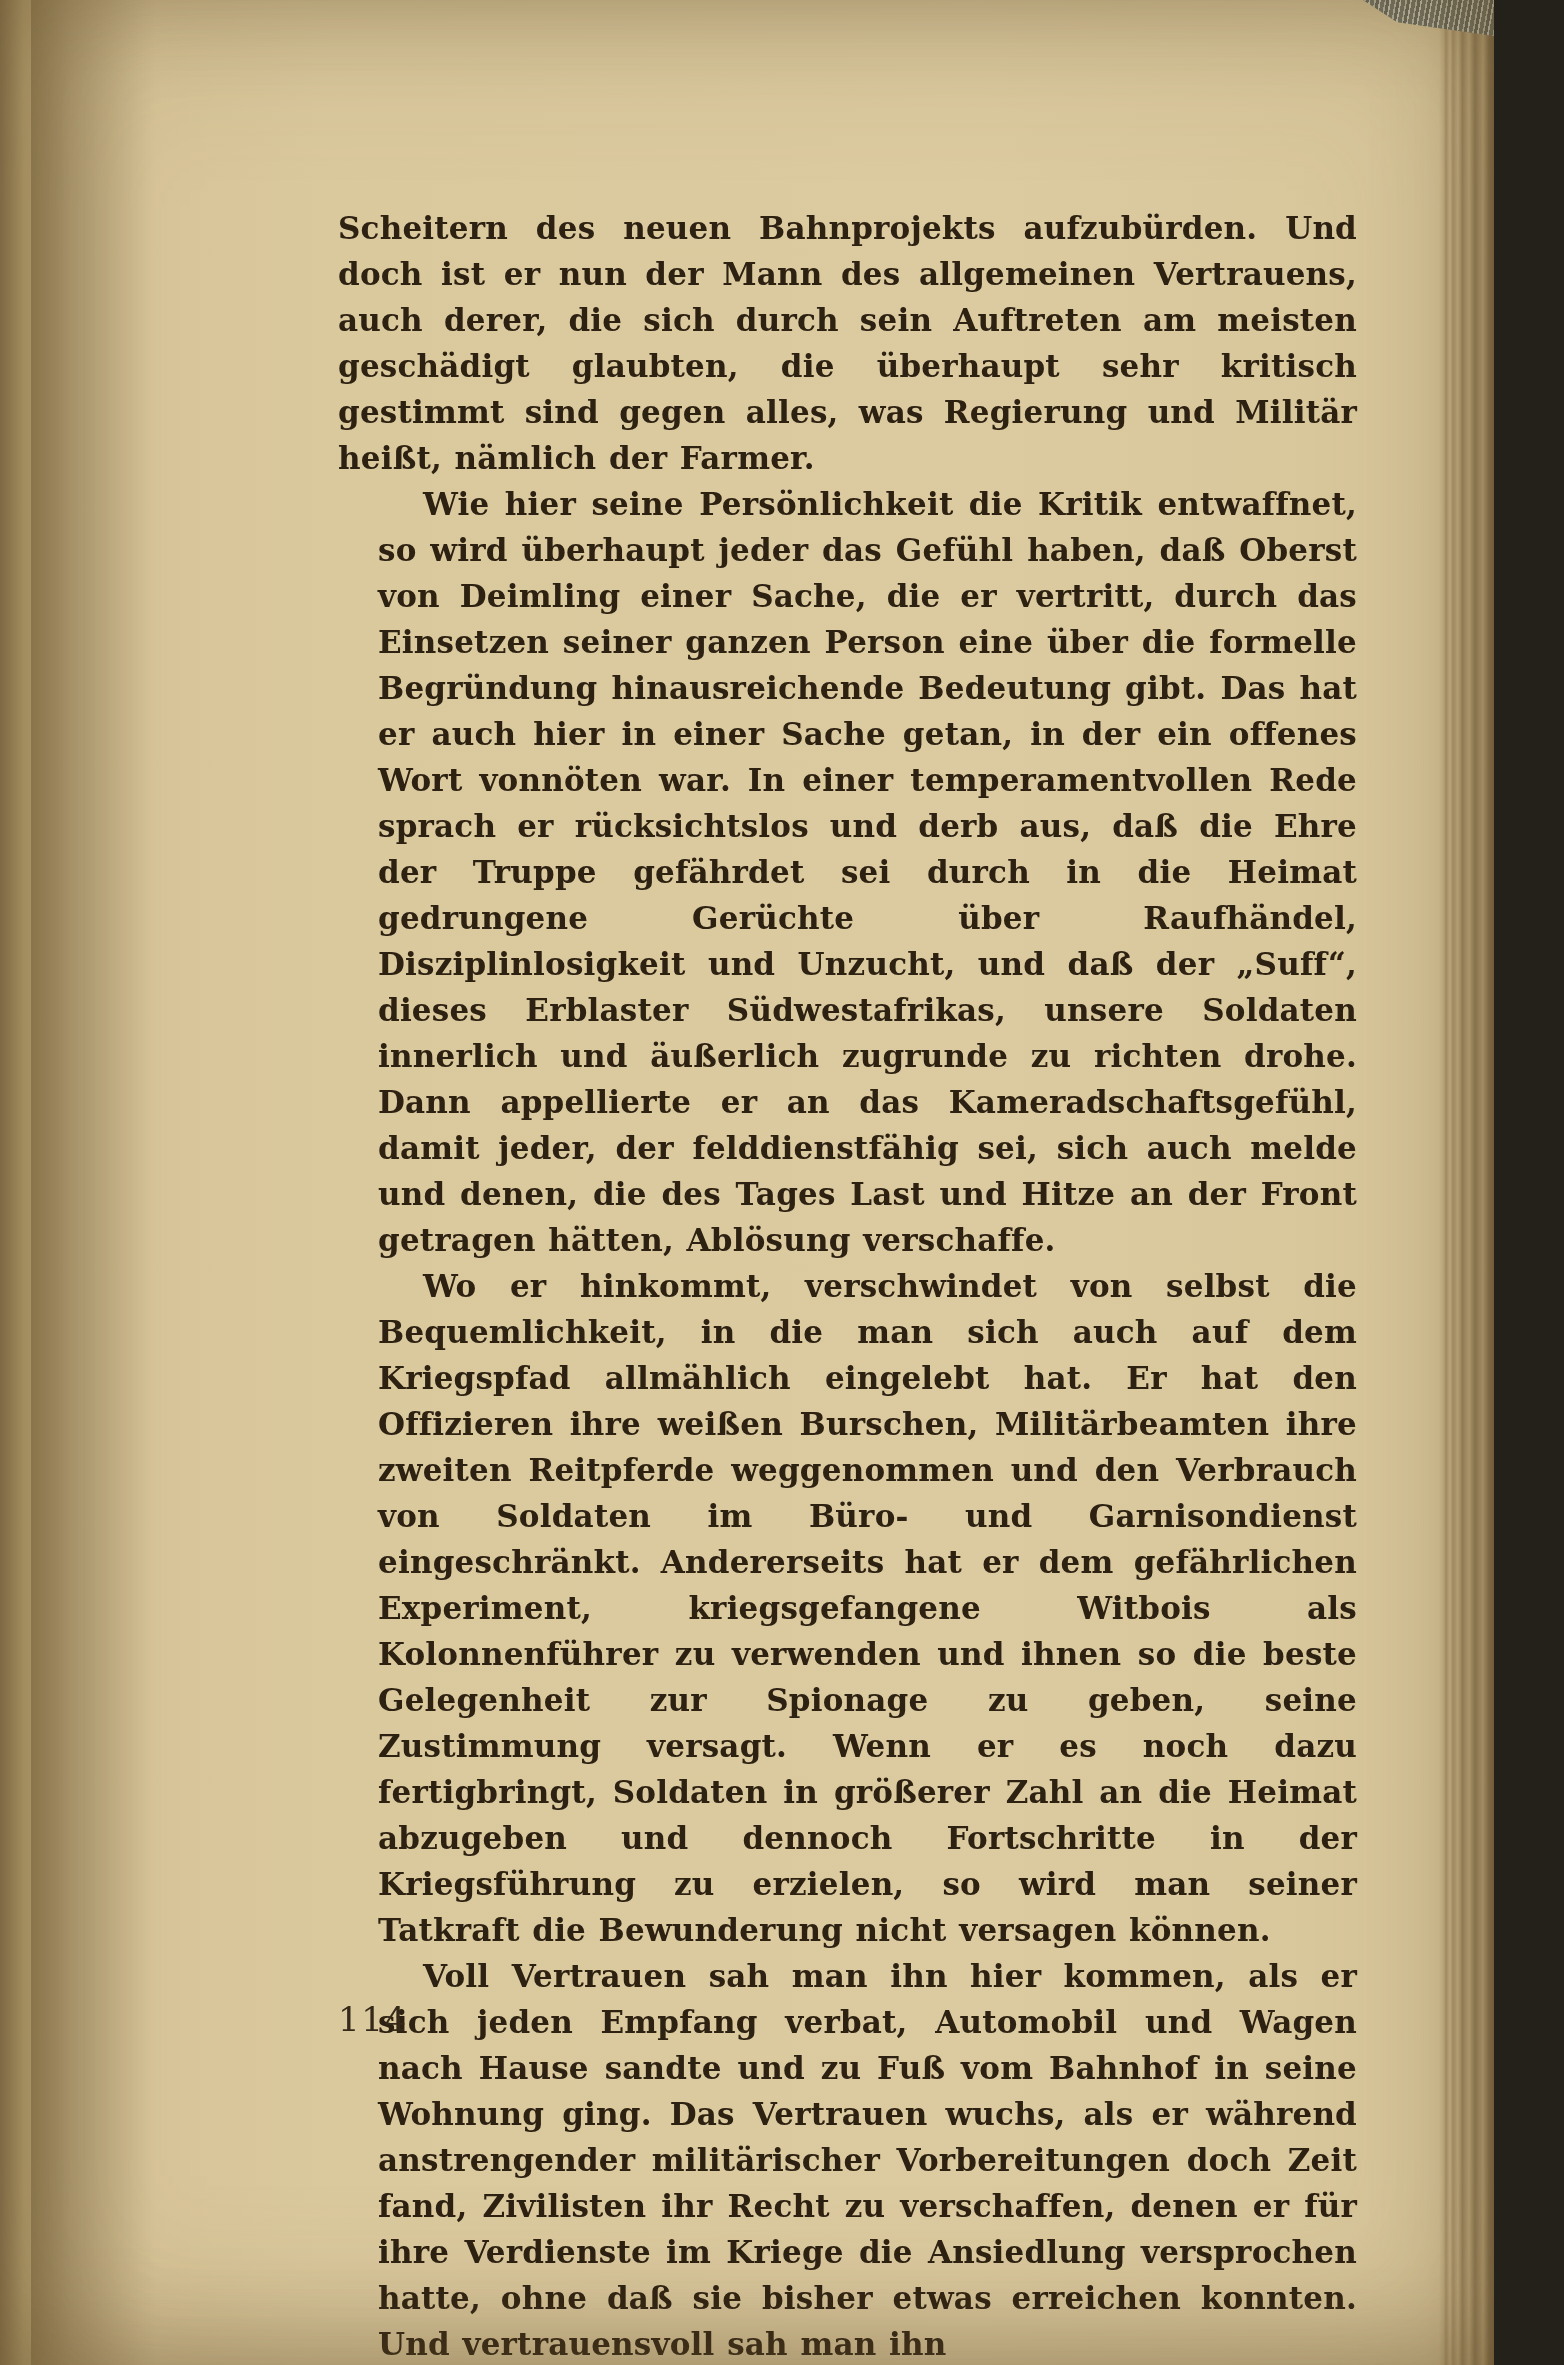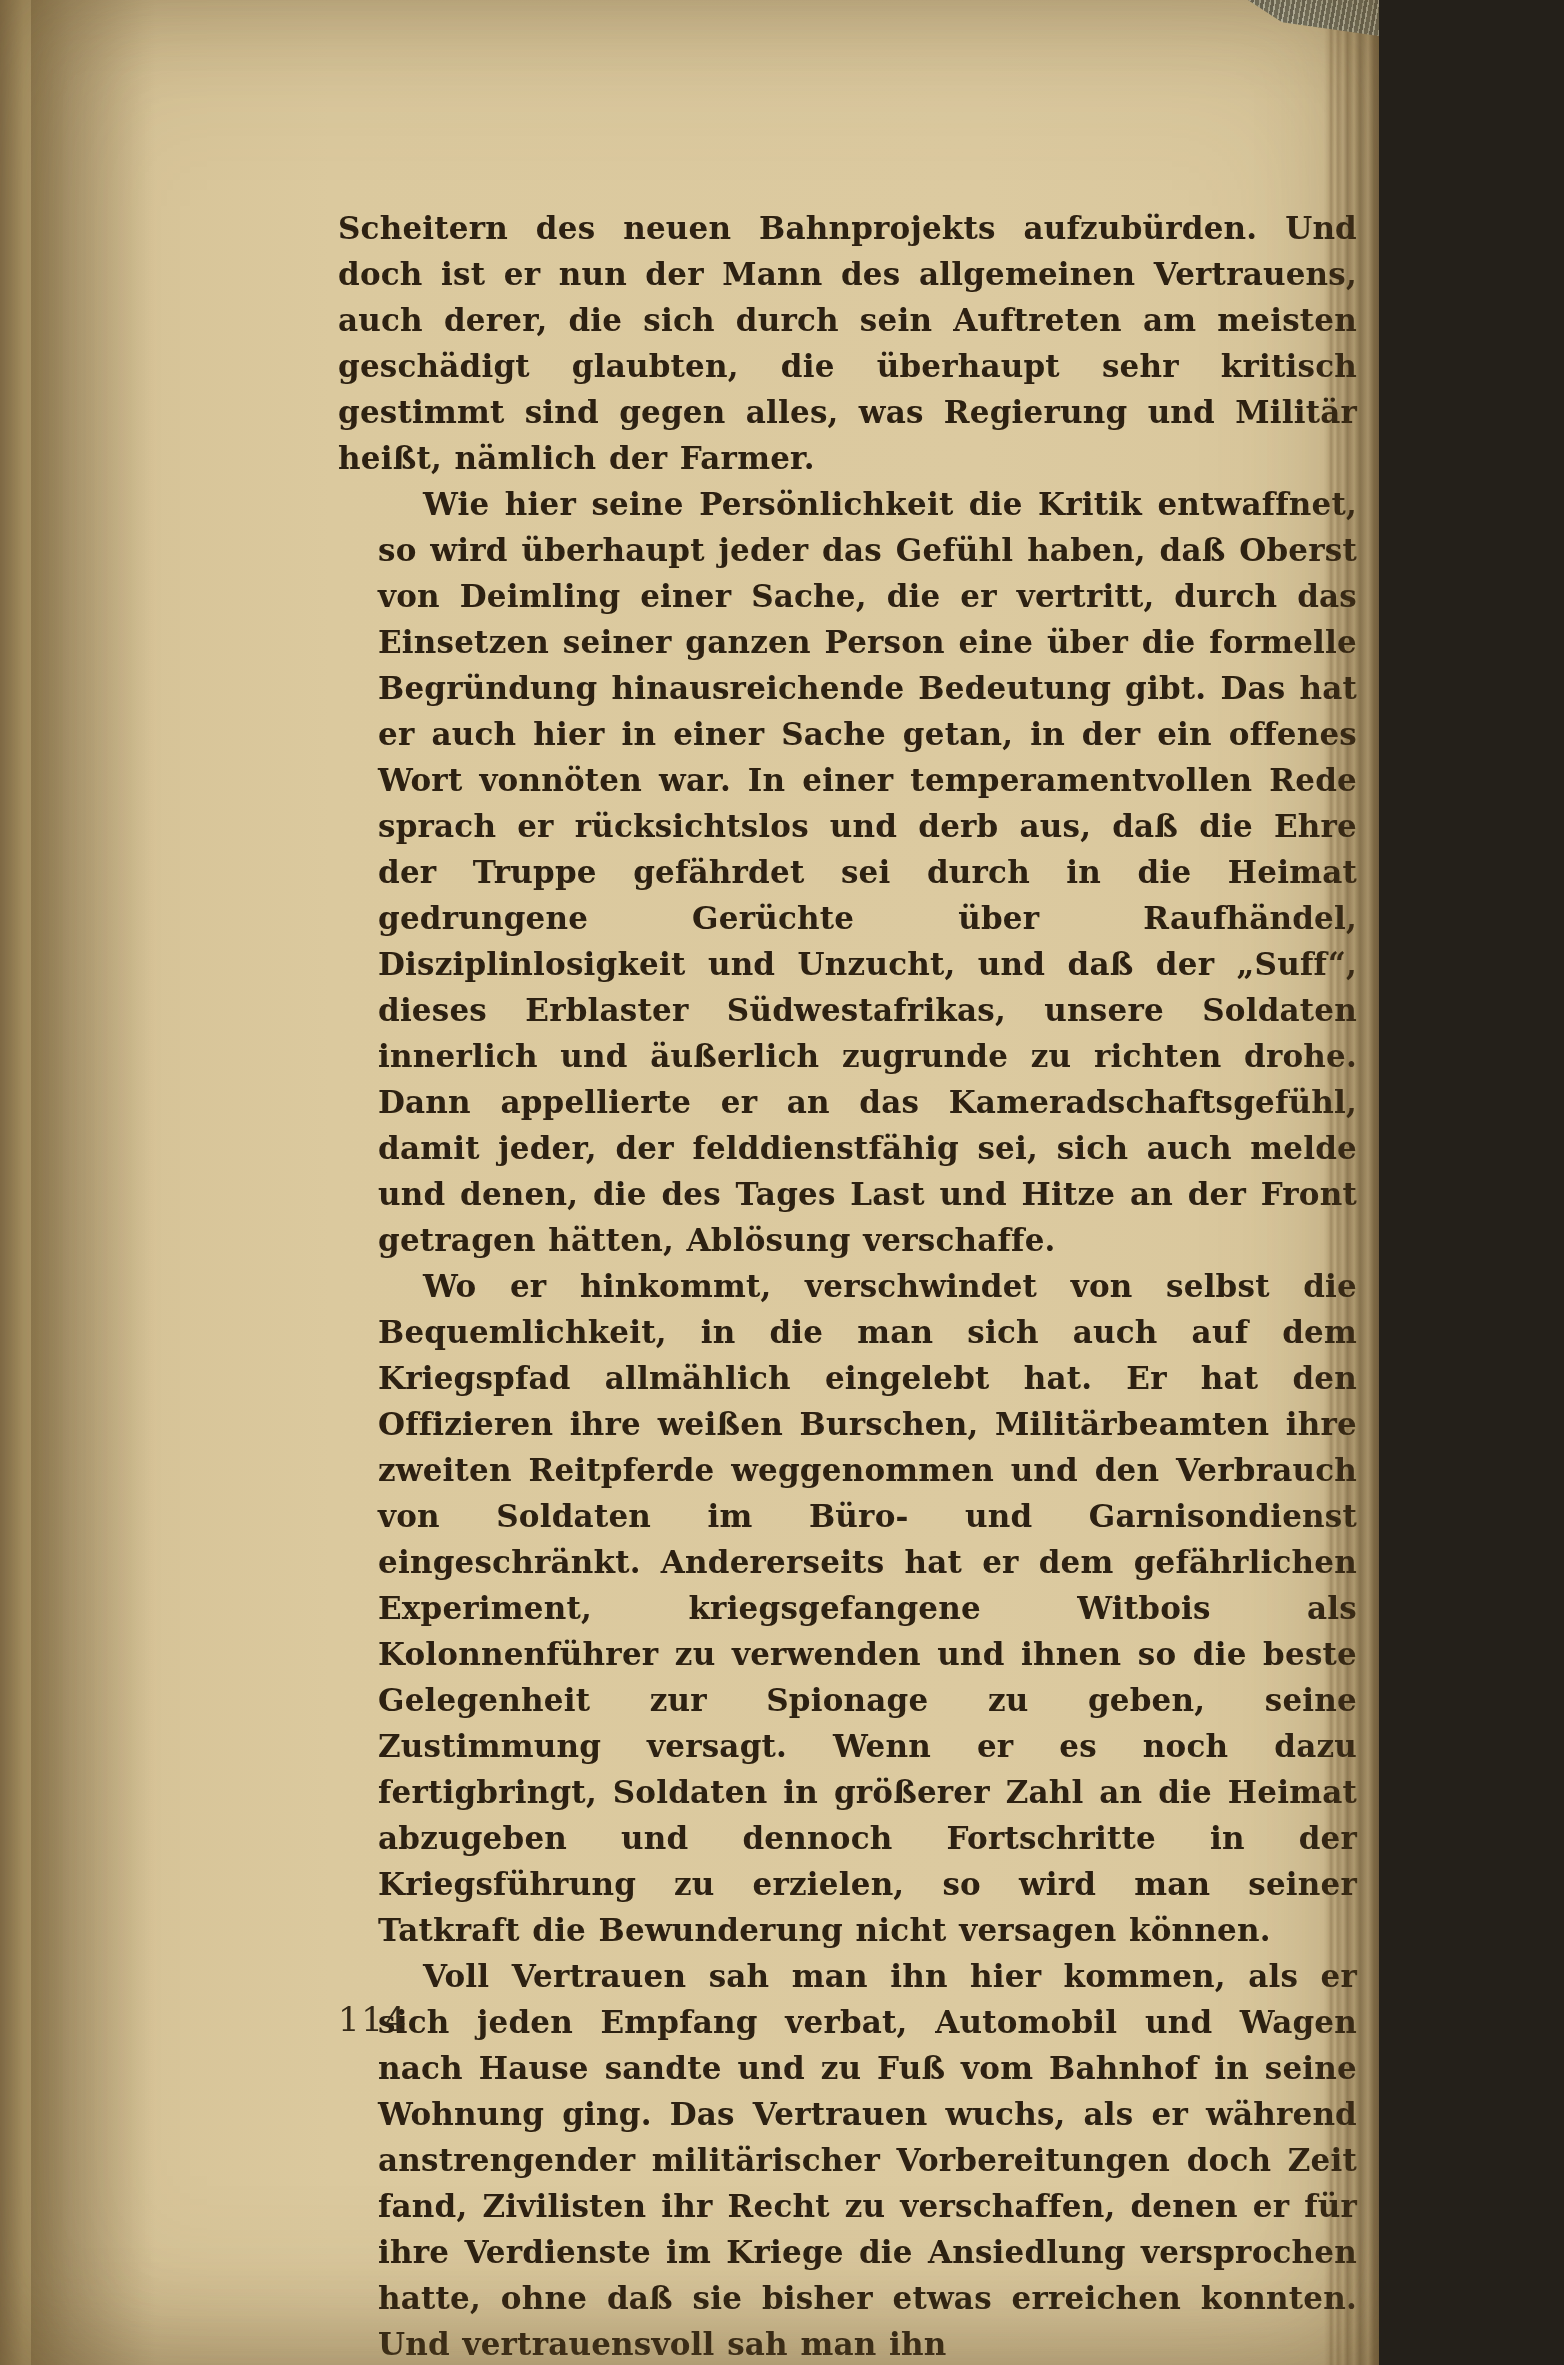--- a/index.html
+++ b/index.html
@@ -2,21 +2,21 @@
 <html style="font-size:12.5px"><head>
 <meta charset="utf-8">
 <style>
   html, body {
     margin: 0;
     padding: 0;
     background: #24201a;
   }
   .scan {
     position: relative;
-    width: 1379px;
+    width: 1494px;
     height: 2366px;
     overflow: hidden;
     background:
       linear-gradient(90deg,
         #8f7a55 0px, #bda876 23.5px, #cfbb8e 70px, #d7c498 141px,
         #dbc99e 329px, #dccaa0 978px, #d8c69b 1424px,
         #cfba8d 1510px, #c3ab7d 1549px, #b49a6c 1565px);
     font-family: "DejaVu Serif", "Liberation Serif", serif;
   }
   

